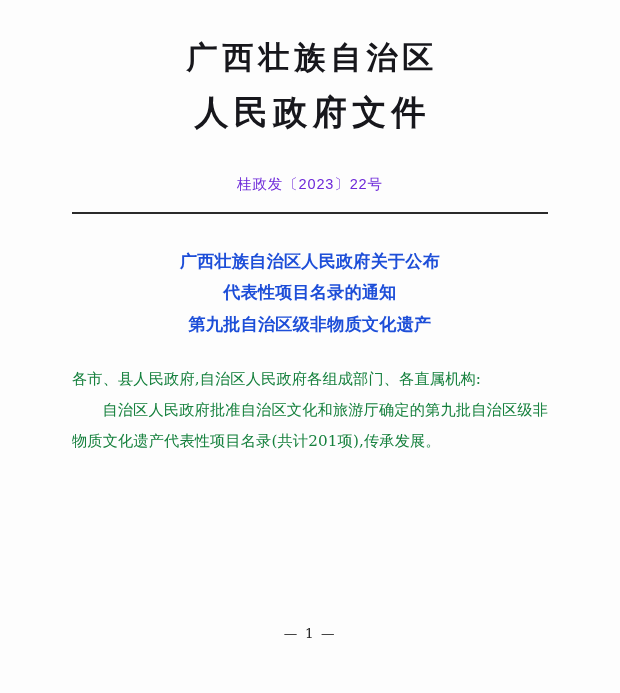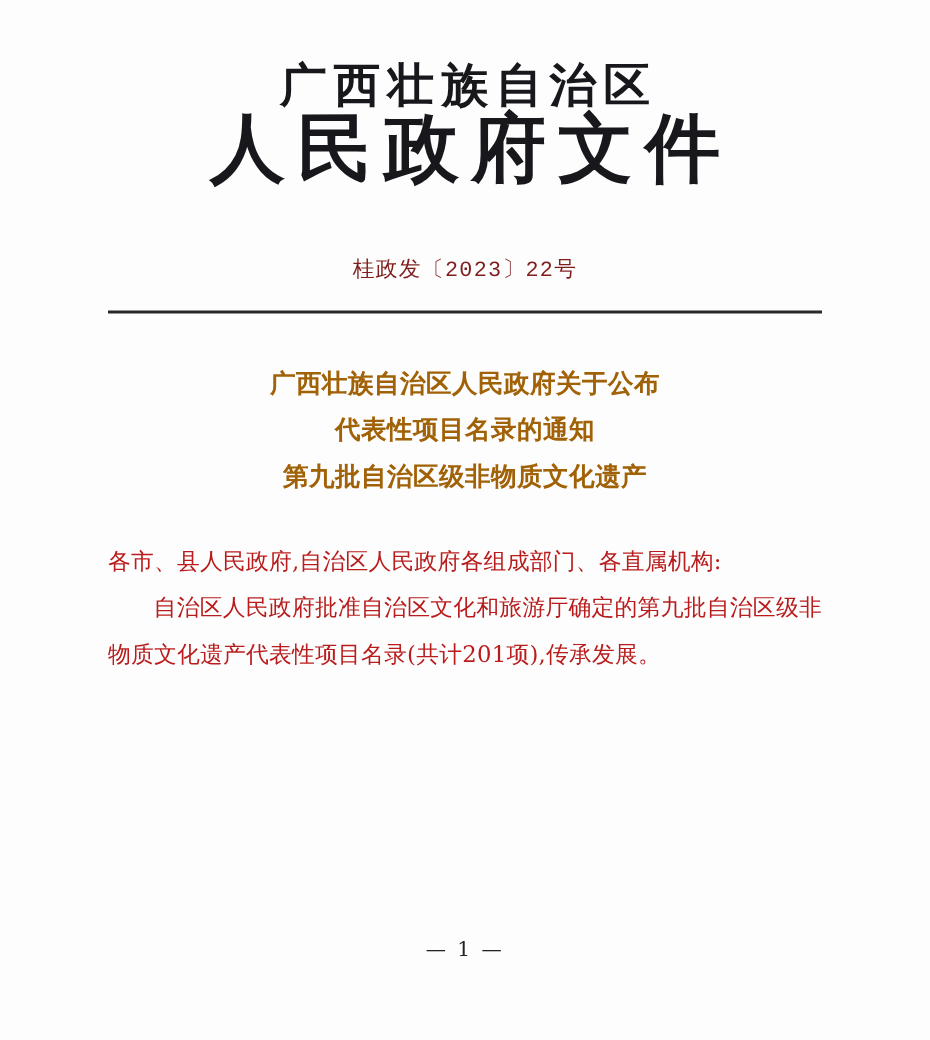--- a/index.html
+++ b/index.html
@@ -33,53 +33,54 @@
     font-weight: bold;
     letter-spacing: 0.16em;
     white-space: nowrap;
   }
   .masthead-line1 {
     font-size: 31px;
     line-height: 1.0;
     padding-left: 0.16em;
   }
   .masthead-line2 {
-    font-size: 50px;
+    font-size: 34px;
     line-height: 1.05;
+    margin-top: 22px;
     padding-left: 0.16em;
   }
   .doc-number {
     text-align: center;
     font-size: 14.5px;
     letter-spacing: 0.06em;
     margin-top: 44px;
-    font-family: Liberation Mono, monospace;
-    color: #7f1d1d;
+    font-family: Liberation Sans, sans-serif;
+    color: #6d28d9;
   }
   .rule {
     height: 2px;
     background: #2a2a2a;
     margin: 18px 0 0 0;
   }
   .doc-title {
     margin-top: 32px;
     text-align: center;
     font-family: "DejaVu Serif", serif;
     font-weight: bold;
     font-size: 17px;
     line-height: 1.85;
-    color: #a16207;
+    color: #1d4ed8;
     letter-spacing: 0.02em;
   }
   .doc-title div { white-space: nowrap; }
   .body-text {
     margin-top: 24px;
     font-size: 15.2px;
     line-height: 2.03;
-    color: #b91c1c;
+    color: #15803d;
     font-family: "DejaVu Serif", serif;
     text-align: justify;
     text-justify: inter-ideograph;
     letter-spacing: 0.01em;
   }
   .body-text p {
     margin: 0;
   }
   .indent {
     text-indent: 2em;

